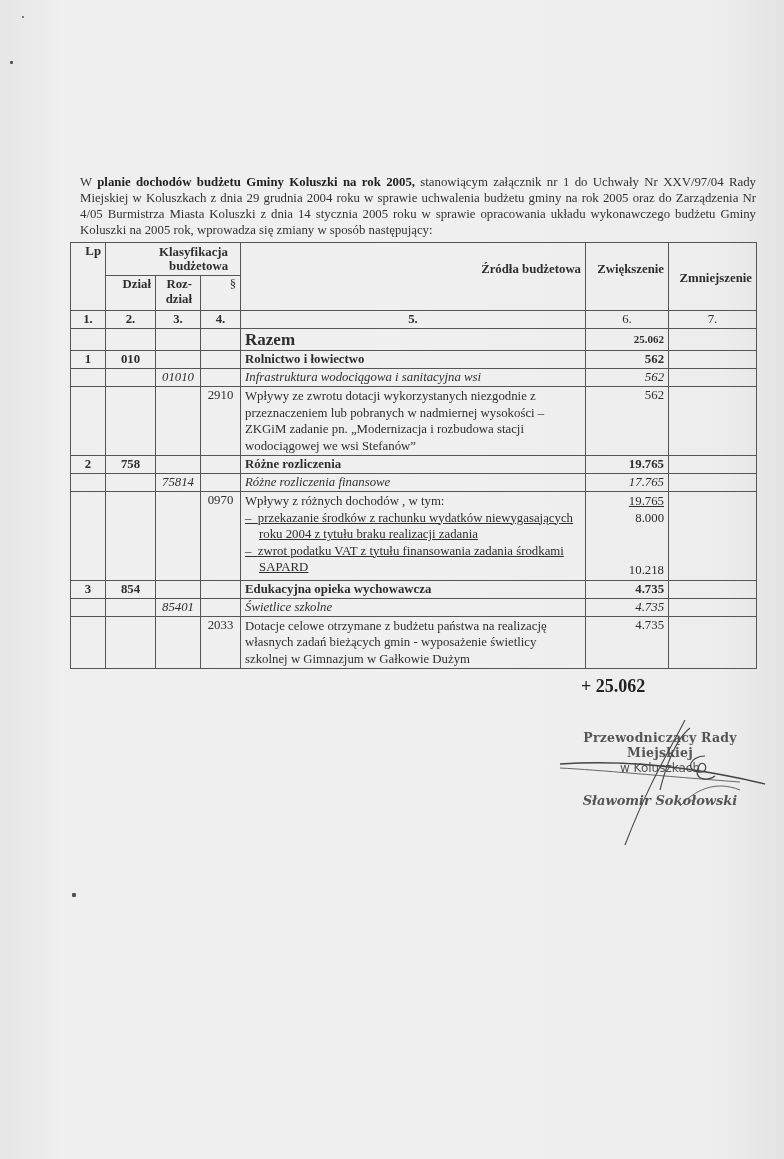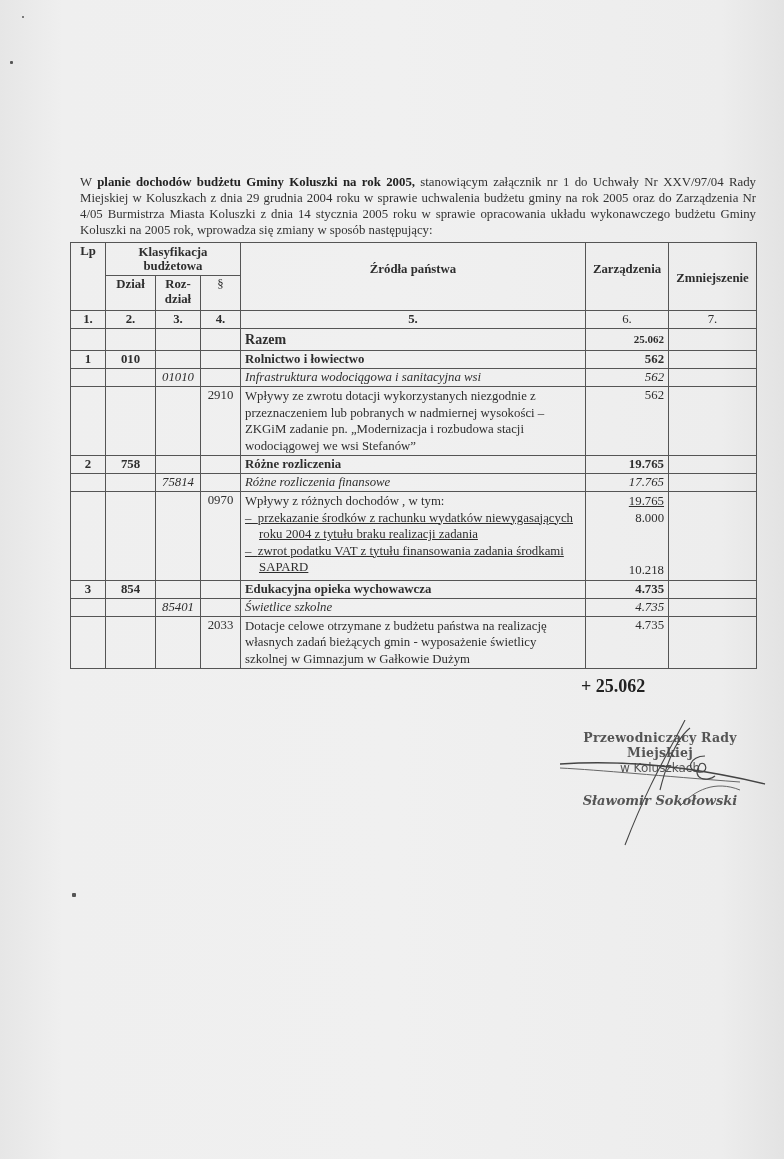--- a/index.html
+++ b/index.html
@@ -27,28 +27,28 @@
     border-collapse: collapse; width: 686px;
     font-size: 12.8px; color: #2e2e2e;
     table-layout: fixed;
   }
   table.budget td, table.budget th {
     border: 1px solid #555;
     padding: 1px 4px;
     vertical-align: top;
   }
   th { font-weight: bold; font-family: "Liberation Serif", serif; }
-  .hdr th { vertical-align: top; text-align: center; line-height: 15px; }
+  .hdr th { vertical-align: top; text-align: right; line-height: 15px; }
   .num-row td { text-align: center; font-weight: bold; padding: 1px 2px; line-height: 15px; }
   .center { text-align: center; }
   .right { text-align: right; }
   .bold { font-weight: bold; }
   .ital { font-style: italic; }
   .razem td { height: 19px; }
-  .razem .lbl { font-size: 14px; font-weight: bold; line-height: 19px; }
+  .razem .lbl { font-size: 17px; font-weight: bold; line-height: 19px; }
   .razem .val { font-size: 11px; font-weight: bold; text-align: right; line-height: 19px; }
   td.desc { line-height: 16.5px; }
   .ul { text-decoration: underline; }
   .dash-line { display: block; padding-left: 14px; text-indent: -14px; text-decoration: underline; }
   .total {
     position: absolute; left: 581px; top: 676px;
     font-size: 18px; font-weight: bold; color: #222;
   }
   .stamp {
     position: absolute; left: 560px; top: 730px; width: 200px;
@@ -77,22 +77,22 @@
         <col style="width:45px">
         <col style="width:40px">
       <col style="width:345px">
         <col style="width:83px">
         <col style="width:88px">
     </colgroup>
     <tbody>
         <tr class="hdr">
       <th rowspan="2">Lp</th>
       <th colspan="3" style="line-height:14px;padding:2px 12px;">Klasyfikacja budżetowa</th>
-      <th rowspan="2" style="vertical-align:top;padding-top:19px;">Źródła państwa</th>
-      <th rowspan="2" style="padding-top:19px;">Zarządzenia</th>
+      <th rowspan="2" style="vertical-align:top;padding-top:19px;">Źródła budżetowa</th>
+      <th rowspan="2" style="padding-top:19px;">Zwiększenie</th>
       <th rowspan="2" style="padding-top:28px;">Zmniejszenie</th>
     </tr>
     <tr class="hdr">
       <th style="height:32px;">Dział</th>
       <th style="word-break:break-all;padding:1px 8px;">Roz-dział</th>
       <th style="font-weight:normal;">§</th>
     </tr>
     <tr class="num-row">
       <td>1.</td>
       <td>2.</td>

